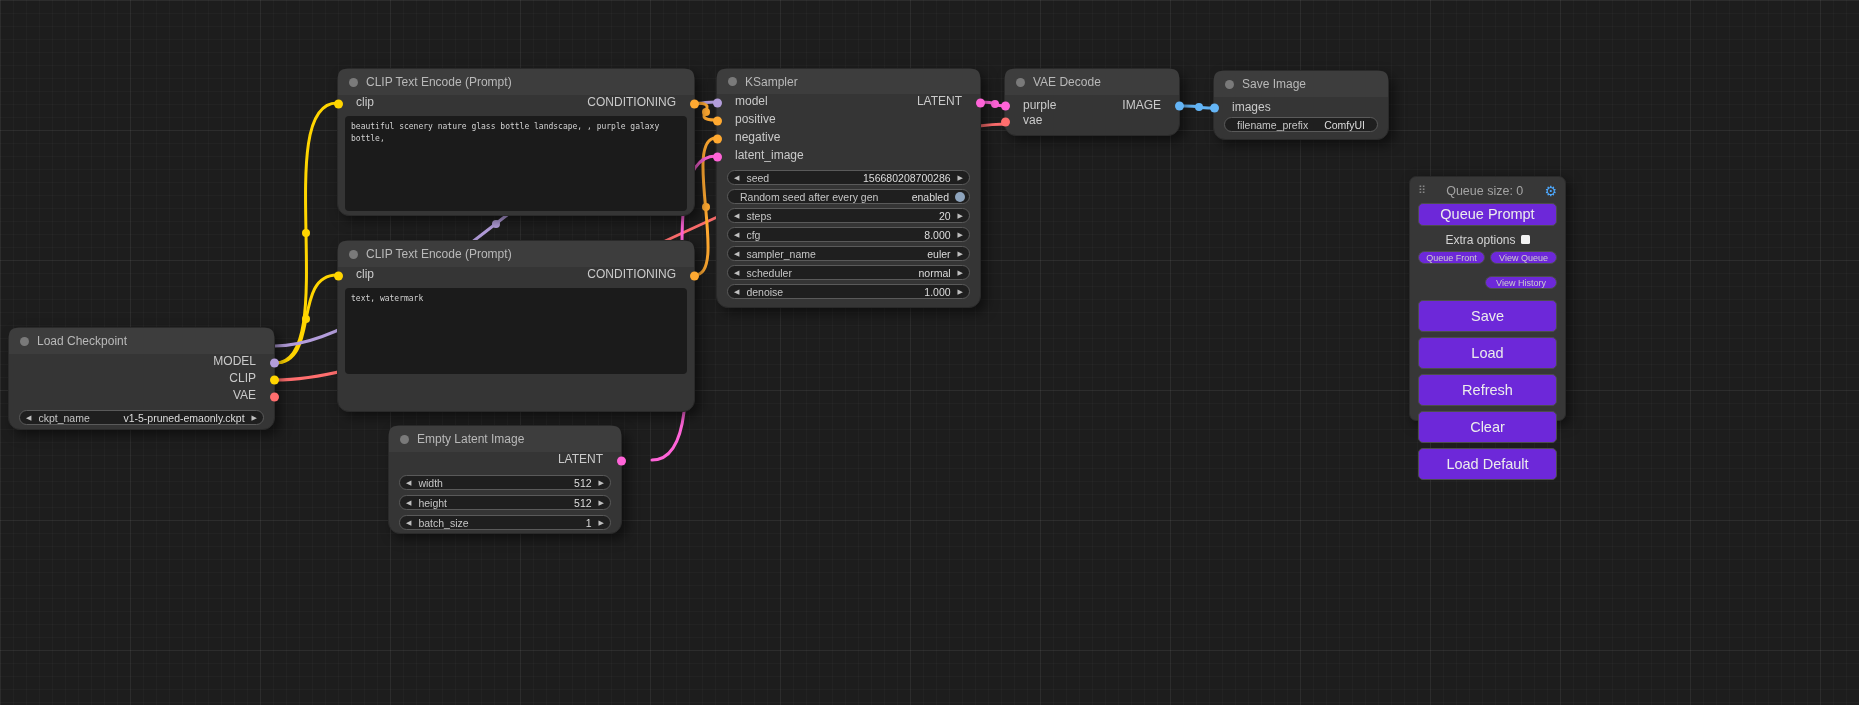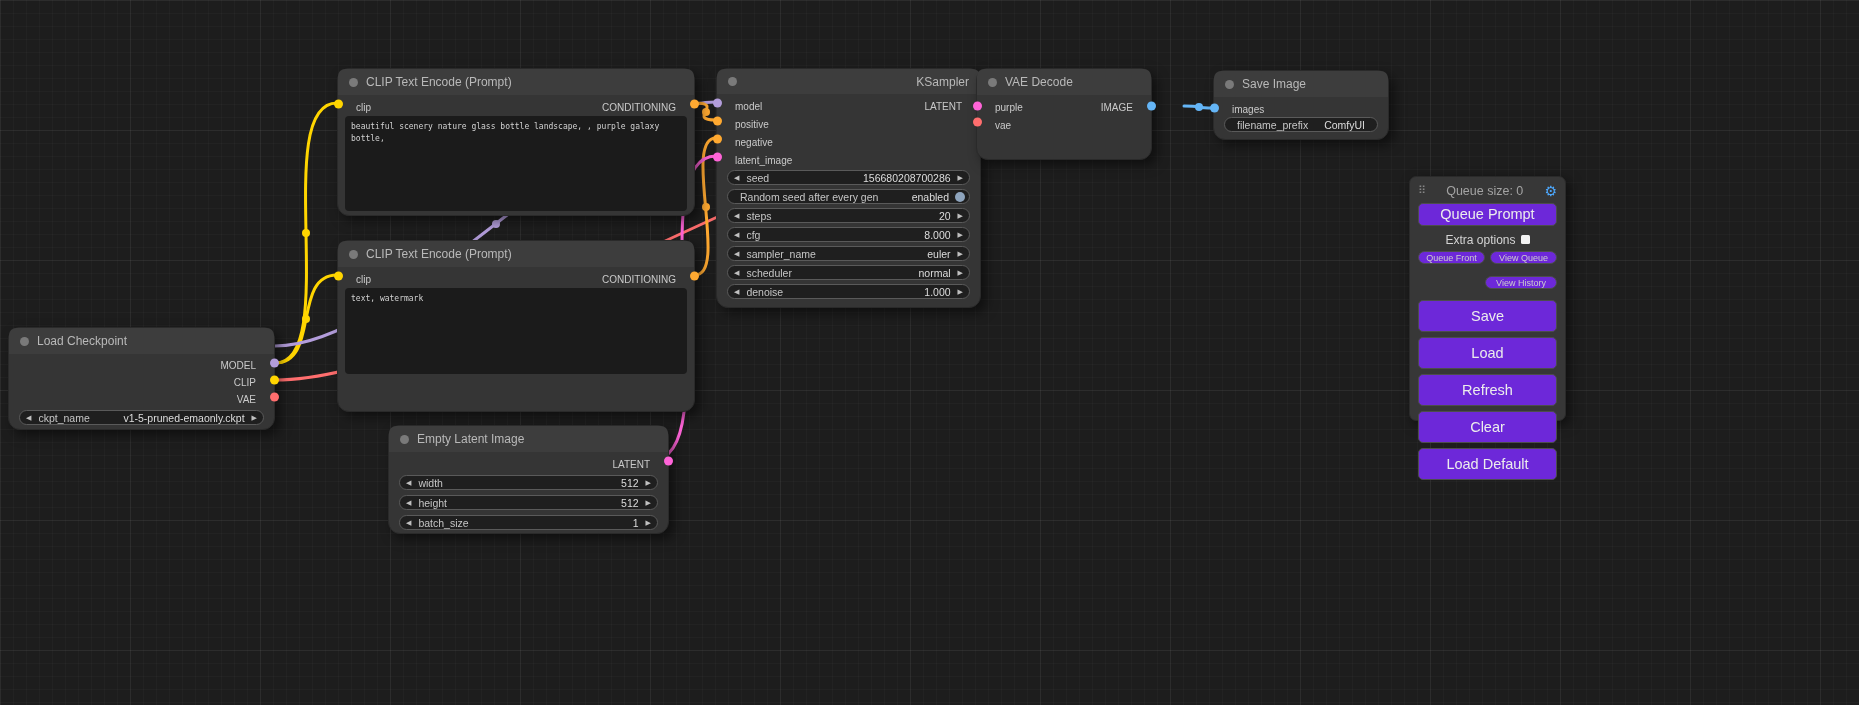--- a/index.html
+++ b/index.html
@@ -14,25 +14,25 @@
       linear-gradient(rgba(255,255,255,0.022) 1px, transparent 1px),
       linear-gradient(90deg, rgba(255,255,255,0.022) 1px, transparent 1px);
     background-size:130px 130px,130px 130px,13px 13px,13px 13px;
   }
   #wires { position:absolute; left:0; top:0; z-index:1; pointer-events:none; }
 
   .node { position:absolute; z-index:2; background:#353535; border:1px solid #2a2a2a;
     border-radius:12px; box-shadow:5px 5px 12px rgba(0,0,0,0.5); color:#c8c8c8; }
   .node-header { height:26px; display:flex; align-items:center; gap:8px; padding:0 11px;
     background:#3d3d3d; border-radius:7px 7px 0 0; }
-  .ks .node-header { height:25px;justify-content:space-between; }
+  .ks .node-header { height:25px; }
   .collapse-dot { width:9px; height:9px; border-radius:50%; background:#7a7a7a; flex:0 0 auto; }
   .node-title { font-size:12px; color:#b9b9b9; white-space:nowrap; }
 
-  .slot-row { position:relative; height:18px; display:flex; align-items:flex-end; padding:0 11px; font-size:10px; }
+  .slot-row { position:relative; height:18px; display:flex; align-items:flex-start; padding:0 11px; font-size:12px; }
   .h17 .slot-row { height:17px; }
   .pad-top { padding-top:3px; }
   .slot-label { color:#cacaca; white-space:nowrap; }
   .in-label { margin-left:7px; }
   .out-label { margin-left:auto; margin-right:7px; }
   .slot-dot { position:absolute; width:9px; height:9px; border-radius:50%; top:50%; transform:translateY(-50%); }
   .slot-dot.in { left:-4.5px; }
   .slot-dot.out { right:-4.5px; }
   .dot-model{background:#B39DDB} .dot-clip{background:#FFD500} .dot-vae{background:#FF6E6E}
   .dot-cond{background:#FFA931} .dot-latent{background:#FF64D8} .dot-image{background:#64B5F6}
@@ -149,21 +149,21 @@
     </div>
     <div class="slot-row">
       <span class="slot-dot in dot-clip"></span>
       <span class="slot-label in-label">clip</span>
       <span class="slot-label out-label">CONDITIONING</span>
       <span class="slot-dot out dot-cond"></span>
     </div>
     <textarea class="prompt-box" style="height: 86px;" readonly="" spellcheck="false">text, watermark</textarea>
   </div>
 
-  <div class="node" style="left:388px;top:425px;width:281px;height:109px;">
+  <div class="node" style="left:388px;top:425px;width:234px;height:109px;">
     <div class="node-header">
       <span class="collapse-dot"></span>
       <span class="node-title">Empty Latent Image</span>
     </div>
     <div class="slot-row">
       <span class="slot-label out-label">LATENT</span>
       <span class="slot-dot out dot-latent"></span>
     </div>
     <div class="widget">
       <span class="arrow">◀</span>
@@ -244,21 +244,21 @@
       <span class="arrow">▶</span>
     </div>
     <div class="widget">
       <span class="arrow">◀</span>
       <span class="wlabel">denoise</span>
       <span class="wvalue">1.000</span>
       <span class="arrow">▶</span>
     </div>
   </div>
 
-  <div class="node" style="left:976px;top:68px;width:176px;height:92px;">
+  <div class="node" style="left:1004px;top:68px;width:176px;height:68px;">
     <div class="node-header">
       <span class="collapse-dot"></span>
       <span class="node-title">VAE Decode</span>
     </div>
     <div class="slot-row pad-top">
       <span class="slot-dot in dot-latent" style="margin-top:1.5px"></span>
       <span class="slot-label in-label">purple</span>
       <span class="slot-label out-label">IMAGE</span>
       <span class="slot-dot out dot-image" style="margin-top:1.5px"></span>
     </div>

